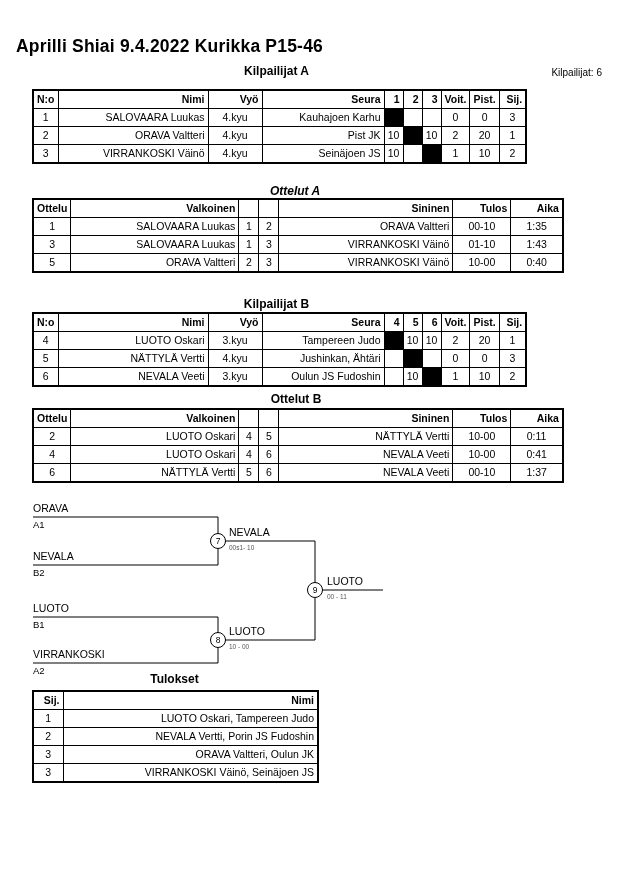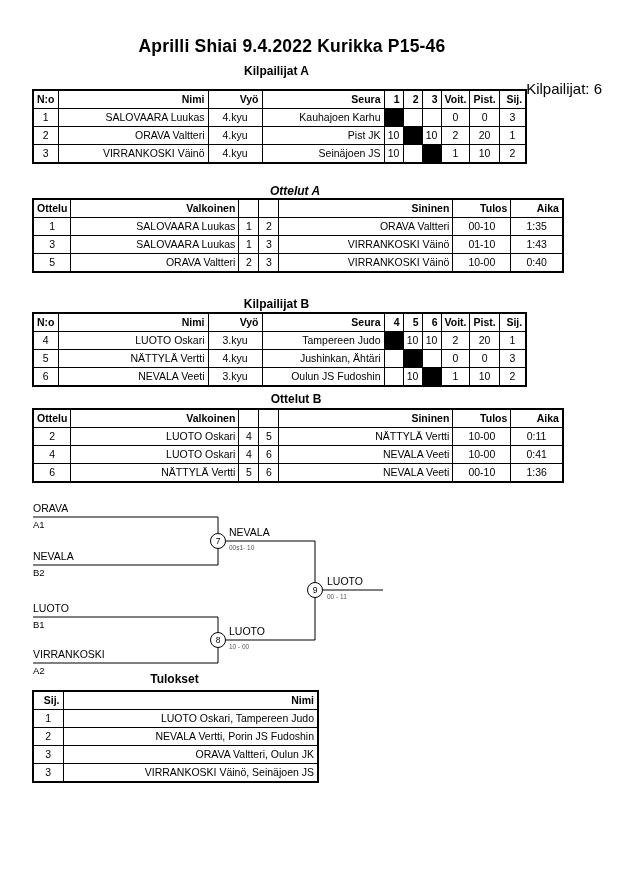--- a/index.html
+++ b/index.html
@@ -1,20 +1,20 @@
 <!DOCTYPE html>
 <html><head>
 <meta charset="utf-8">
 <style>
   html,body{margin:0;padding:0;background:#fff;}
   .page{position:relative;width:630px;height:891px;background:#fff;
         font-family:"Liberation Sans",sans-serif;color:#000;overflow:hidden;}
-  .main-title{position:absolute;top:36px;left:0;width:584px;text-align:center;
+  .main-title{position:absolute;top:36px;left:16px;width:584px;text-align:left;
               font-size:17.5px;font-weight:bold;letter-spacing:.2px;}
-  .count{position:absolute;top:67px;right:28px;font-size:15px;margin-top:13px;}
+  .count{position:absolute;top:67px;right:28px;font-size:10px;}
   .sec-title{position:absolute;font-size:12px;font-weight:bold;text-align:center;}
   table.tbl{position:absolute;left:32px;border-collapse:collapse;table-layout:fixed;
             border:2px solid #000;background:#fff;}
   .tbl th,.tbl td{border:1px solid #000;font-size:10.5px;height:15px;padding:1px 3px;
                   white-space:nowrap;overflow:hidden;line-height:13px;}
   .tbl th{font-weight:bold;text-align:right;}
   .l{text-align:right}.c{text-align:center}
   .black{background:#000;}
   svg{position:absolute;left:0;}
   svg line{stroke:#000;stroke-width:1;}
@@ -255,21 +255,21 @@
       <td class="c">10-00</td>
       <td class="c">0:41</td>
     </tr>
     <tr>
       <td class="c">6</td>
       <td class="l">NÄTTYLÄ Vertti</td>
       <td class="c">5</td>
       <td class="c">6</td>
       <td class="l">NEVALA Veeti</td>
       <td class="c">00-10</td>
-      <td class="c">1:36</td>
+      <td class="c">1:37</td>
     </tr>
   </tbody>
     </table>
 
   <svg width="630" height="196" style="top:495px;">
     <g>
       <line x1="33" y1="22" x2="218" y2="22"></line>
       <line x1="33" y1="70" x2="218" y2="70"></line>
       <line x1="218" y1="22" x2="218" y2="70"></line>
       <line x1="218" y1="46" x2="315" y2="46"></line>

